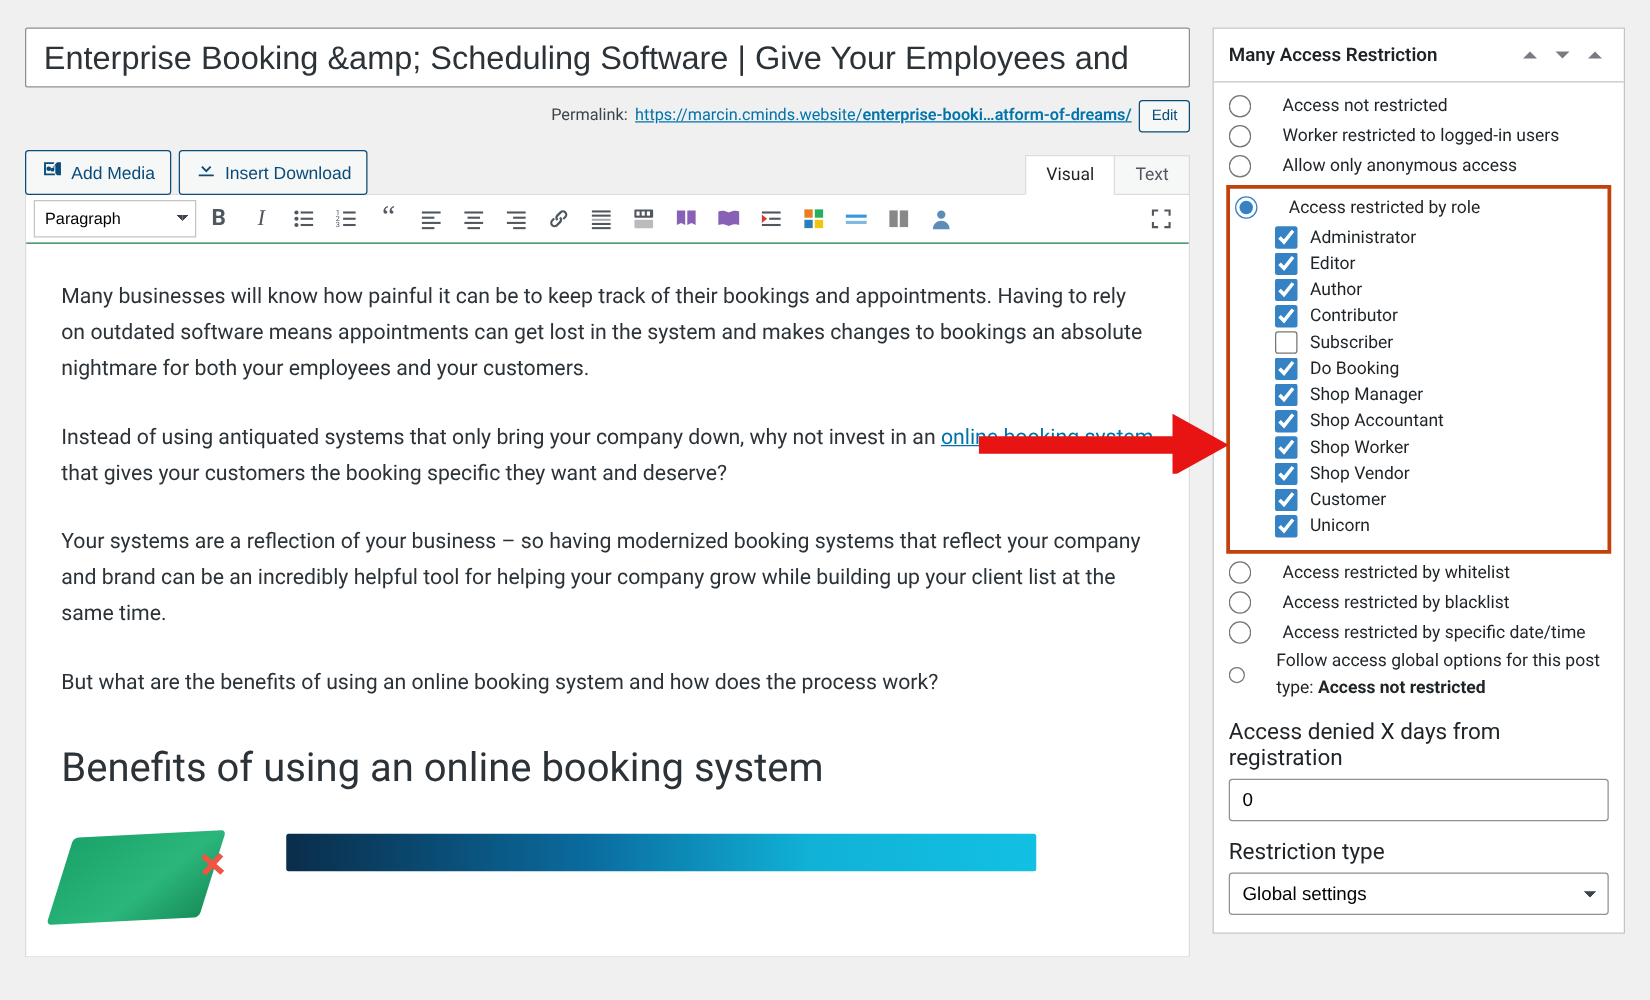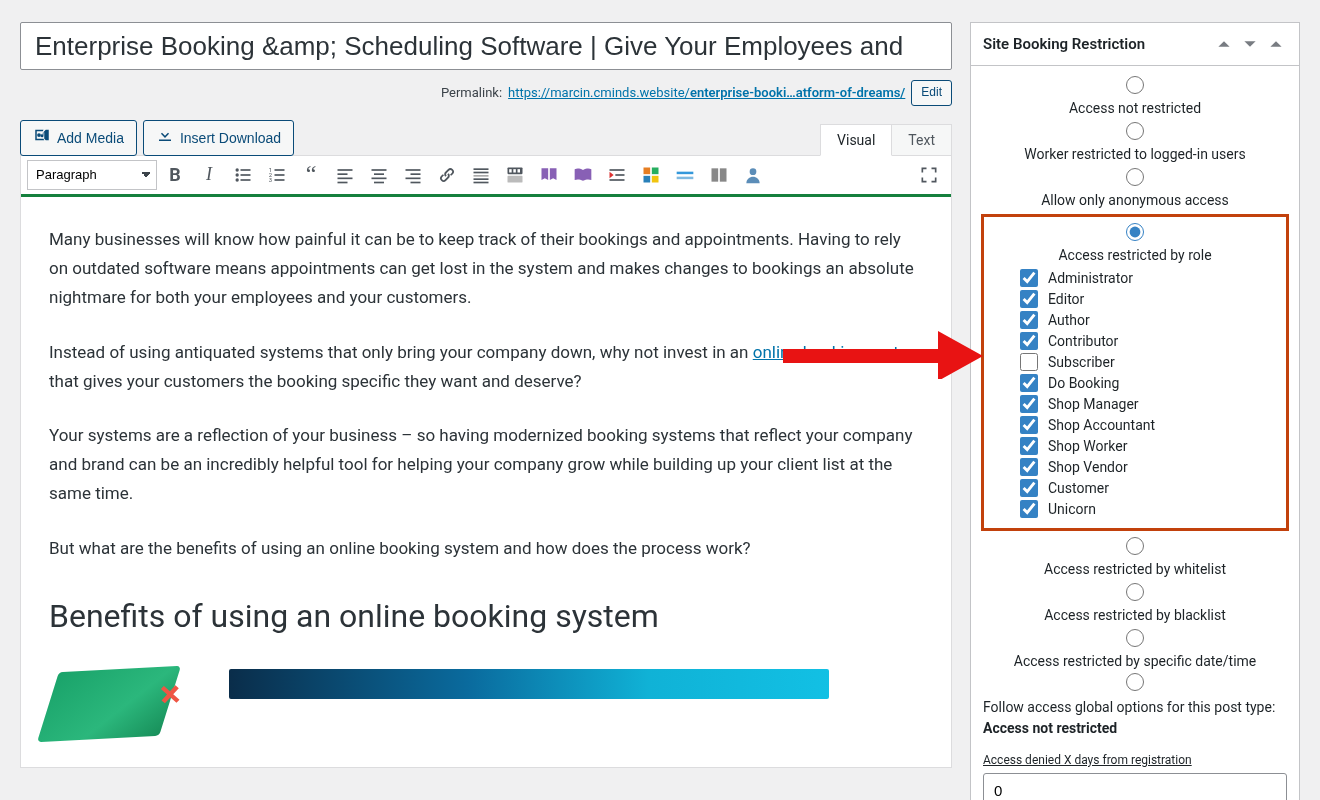--- a/index.html
+++ b/index.html
@@ -95,21 +95,21 @@
   .editor {
     border: 1px solid #dcdcde;
     background: #fff;
     margin-top: -1px;
   }
   .tb-row {
     display: flex;
     align-items: center;
     gap: 2px;
     padding: 4px 6px;
-    border-bottom: 3px solid #15803d;
+    border-bottom: 1px solid #15803d;
     background: #fff;
     flex-wrap: nowrap;
   }
   .fmt-select {
     height: 30px;
     min-width: 130px;
     border: 1px solid #c3c4c7;
     background: #fff;
     font-size: 13px;
     padding: 0 22px 0 8px;
@@ -167,36 +167,36 @@
     padding: 10px 12px;
     border-bottom: 1px solid #c3c4c7;
     font-size: 15px; font-weight: 600;
   }
   .panel-head .head-controls { margin-left:auto; display:flex; gap:4px; }
   .head-icon { width:22px;height:22px;display:inline-flex;align-items:center;justify-content:center;color:#787c82;cursor:pointer; }
   .head-icon svg { width:14px;height:14px;fill:#787c82; }
   .panel-body { padding: 10px 12px 14px; font-size: 14px; }
 
   .radios { display:flex; flex-direction:column; gap:6px; }
-  .radio-row { display:flex; align-items:center; gap:6px;flex-direction:column; }
+  .radio-row { display:flex; align-items:center; gap:25px; }
   .radio-row input[type=radio] { width:18px;height:18px; accent-color:#3582c4; }
 
   .highlight-box {
     border: 3px solid #c2410c;
     margin: 6px -2px 6px -2px;
     padding: 6px 4px 10px 4px;
   }
   .role-list { display:flex;flex-direction:column; gap:3px; padding-left:32px; margin-top:6px; }
   .role-row { display:flex; align-items:center; gap:10px; }
   .role-row input[type=checkbox] { width:18px;height:18px; accent-color:#3582c4; }
 
   .follow-note { margin-top:-2px; line-height:1.5; }
   .follow-note .bold { font-weight:700; }
 
-  .field-label { font-size:12px; margin:14px 0 6px;text-decoration:underline; }
+  .field-label { font-size:18px; margin:14px 0 6px; }
   .num-input, .sel-input {
     width:100%; height:34px; border:1px solid #8c8f94; border-radius:3px;
     font-size:15px; padding:0 10px; background:#fff;
   }
   .sel-input {
     appearance:none;
     background-image: linear-gradient(45deg, transparent 50%, #3c434a 50%), linear-gradient(-45deg, transparent 50%, #3c434a 50%);
     background-position: right 14px center, right 9px center;
     background-size: 5px 5px;
     background-repeat:no-repeat;
@@ -404,21 +404,21 @@
           <rect x="0" y="18" width="160" height="14" fill="#e81313"></rect>
           <path d="M155 0 L200 25 L155 50 Z" fill="#e81313"></path>
         </svg>
     </div>
 
   </div>
 
   <div class="sidebar">
     <div class="panel">
       <div class="panel-head">
-        <span>Site Booking Restriction</span>
+        <span>Many Access Restriction</span>
         <span class="head-controls">
           <span class="head-icon">
               <svg viewBox="0 0 10 10">
                 <path d="M1 7l4-4 4 4z"></path>
               </svg>
             </span>
           <span class="head-icon">
               <svg viewBox="0 0 10 10">
                 <path d="M1 3l4 4 4-4z"></path>
               </svg>

